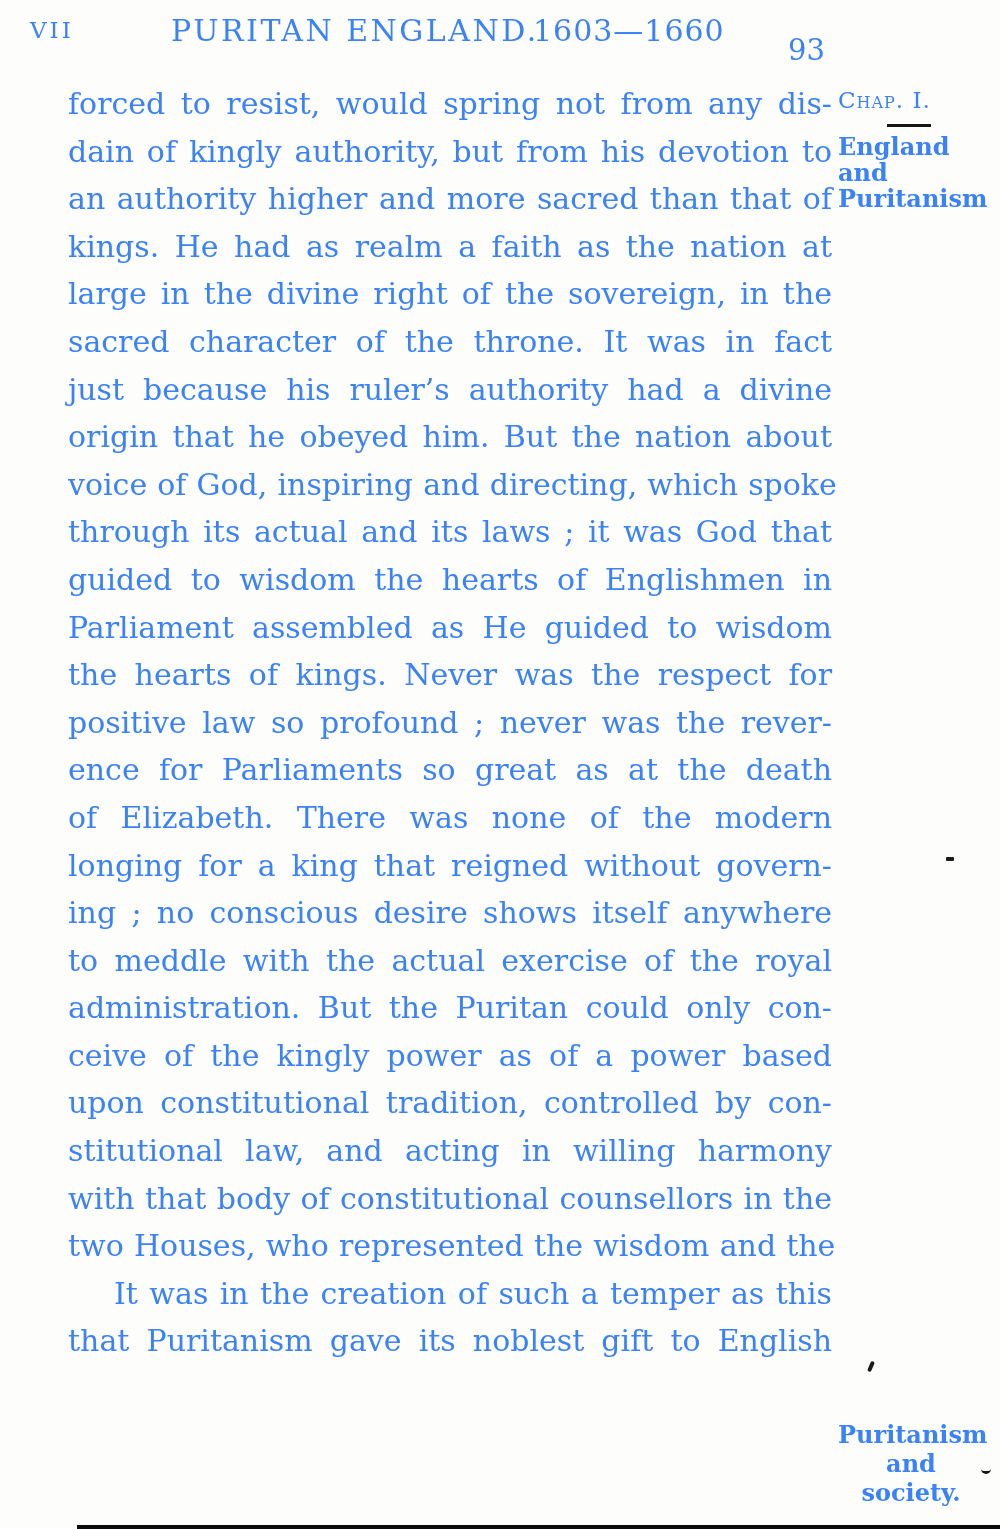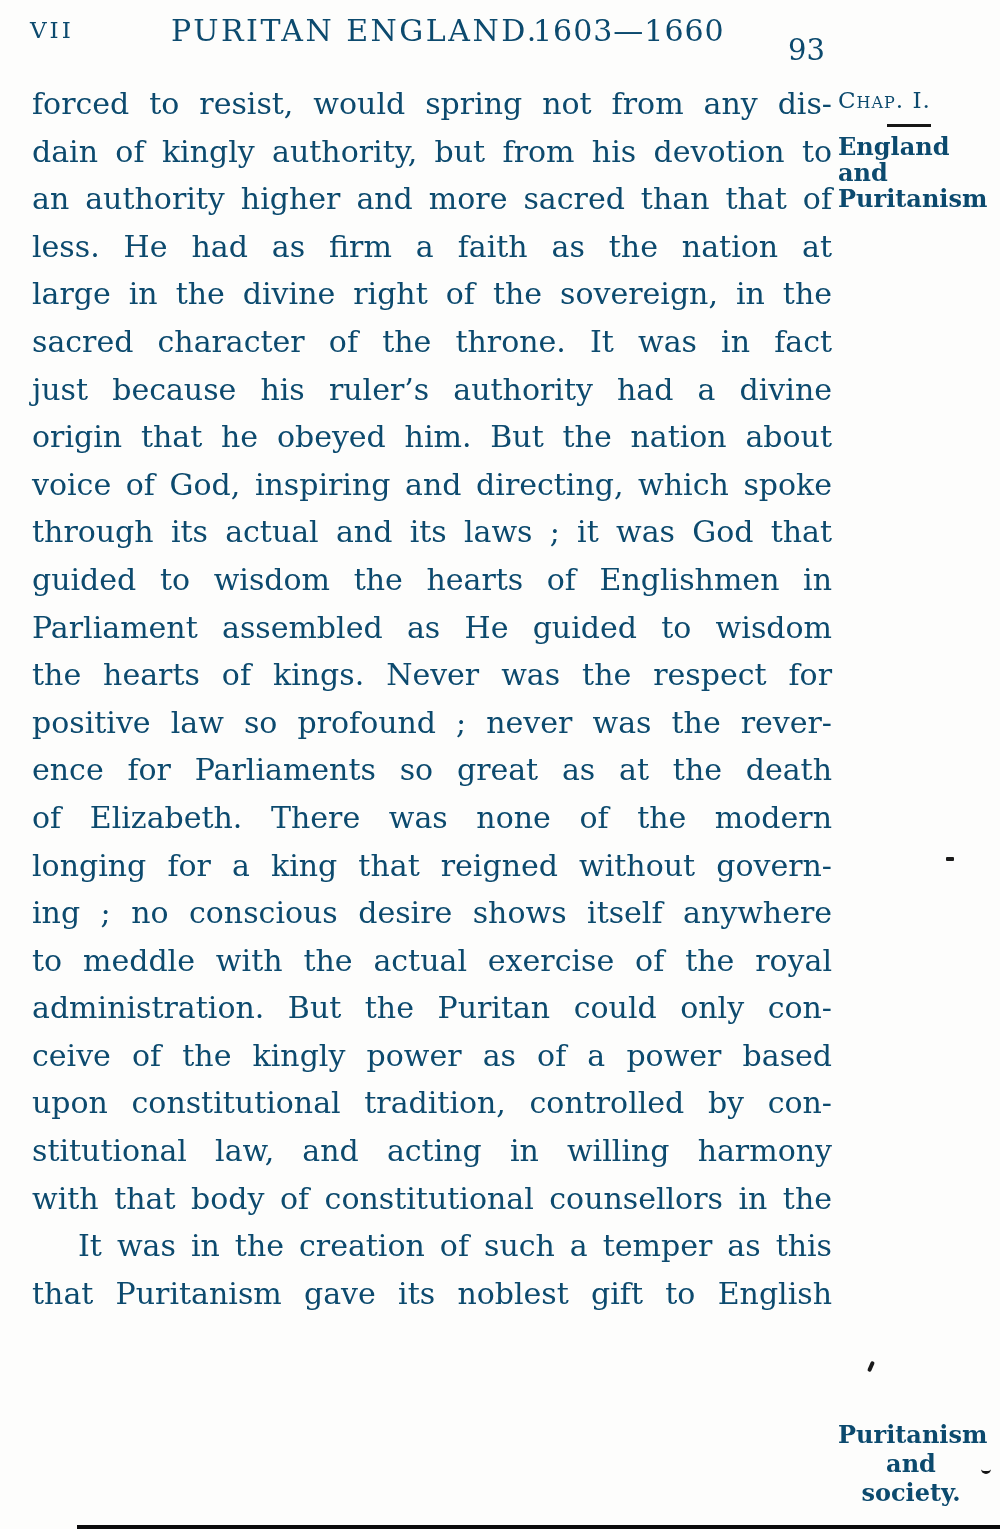--- a/index.html
+++ b/index.html
@@ -2,21 +2,21 @@
 <html><head>
 <meta charset="utf-8">
 <title>Puritan England — page 93</title>
 <style>
   html,body{margin:0;padding:0;background:#ffffff;}
   .page{
     position:relative;
     width:1000px;height:1529px;
     background:#fdfdfc;
     font-family:"DejaVu Serif","Liberation Serif",serif;
-    color:#0c4a6e;
+    color:#3b82f6;
     overflow:hidden;
     -webkit-font-smoothing:antialiased;
   }
   
   .folio{
     position:absolute;left:30px;top:17px;
     font-size:23px;letter-spacing:3px;
     font-variant:small-caps;
   }
   .running-title{
@@ -36,20 +36,21 @@
   .body-col{
     position:absolute;left:32px;top:80px;width:800px;
   }
   .body-line{
     height:47.6px;line-height:47.6px;
     font-size:30px;
     text-align:justify;
     text-align-last:justify;
     white-space:nowrap;
     word-spacing:0.02em;
+    margin-left:36px;
   }
   .body-line.no-just{text-align-last:left;}
   .body-line.indent{padding-left:46px;}
   
   .margin-note-top{
     position:absolute;left:838px;top:88px;width:142px;
   }
   .chapter-heading{
     font-size:23px;
     font-variant:small-caps;
@@ -99,41 +100,42 @@
 
   <div class="folio">VII</div>
   <div class="running-title">PURITAN ENGLAND.</div>
   <div class="date-range">1603—1660</div>
   <div class="page-number">93</div>
 
   <div class="body-col">
       <div class="body-line">forced to resist, would spring not from any dis-</div>
       <div class="body-line">dain of kingly authority, but from his devotion to</div>
       <div class="body-line">an authority higher and more sacred than that of</div>
-      <div class="body-line">less. He had as firm a faith as the nation at</div>
+      <div class="body-line">kings. He had as realm a faith as the nation at</div>
       <div class="body-line">large in the divine right of the sovereign, in the</div>
       <div class="body-line">sacred character of the throne. It was in fact</div>
       <div class="body-line">just because his ruler’s authority had a divine</div>
       <div class="body-line">origin that he obeyed him. But the nation about</div>
       <div class="body-line">voice of God, inspiring and directing, which spoke</div>
       <div class="body-line">through its actual and its laws ; it was God that</div>
       <div class="body-line">guided to wisdom the hearts of Englishmen in</div>
       <div class="body-line">Parliament assembled as He guided to wisdom</div>
       <div class="body-line">the hearts of kings. Never was the respect for</div>
       <div class="body-line">positive law so profound ; never was the rever-</div>
       <div class="body-line">ence for Parliaments so great as at the death</div>
       <div class="body-line">of Elizabeth. There was none of the modern</div>
       <div class="body-line">longing for a king that reigned without govern-</div>
       <div class="body-line">ing ; no conscious desire shows itself anywhere</div>
       <div class="body-line">to meddle with the actual exercise of the royal</div>
       <div class="body-line">administration. But the Puritan could only con-</div>
       <div class="body-line">ceive of the kingly power as of a power based</div>
       <div class="body-line">upon constitutional tradition, controlled by con-</div>
       <div class="body-line">stitutional law, and acting in willing harmony</div>
       <div class="body-line">with that body of constitutional counsellors in the</div>
+      <div class="body-line">two Houses, who represented the wisdom and the</div>
       <div class="body-line indent">It was in the creation of such a temper as this</div>
       <div class="body-line">that Puritanism gave its noblest gift to English</div>
     </div>
 
   <div class="margin-note-top">
     <div class="chapter-heading">Chap. I.</div>
     <div class="chapter-rule"></div>
     <div class="mn-bold">England</div>
     <div class="mn-bold">and</div>
     <div class="mn-bold">Puritanism</div>

